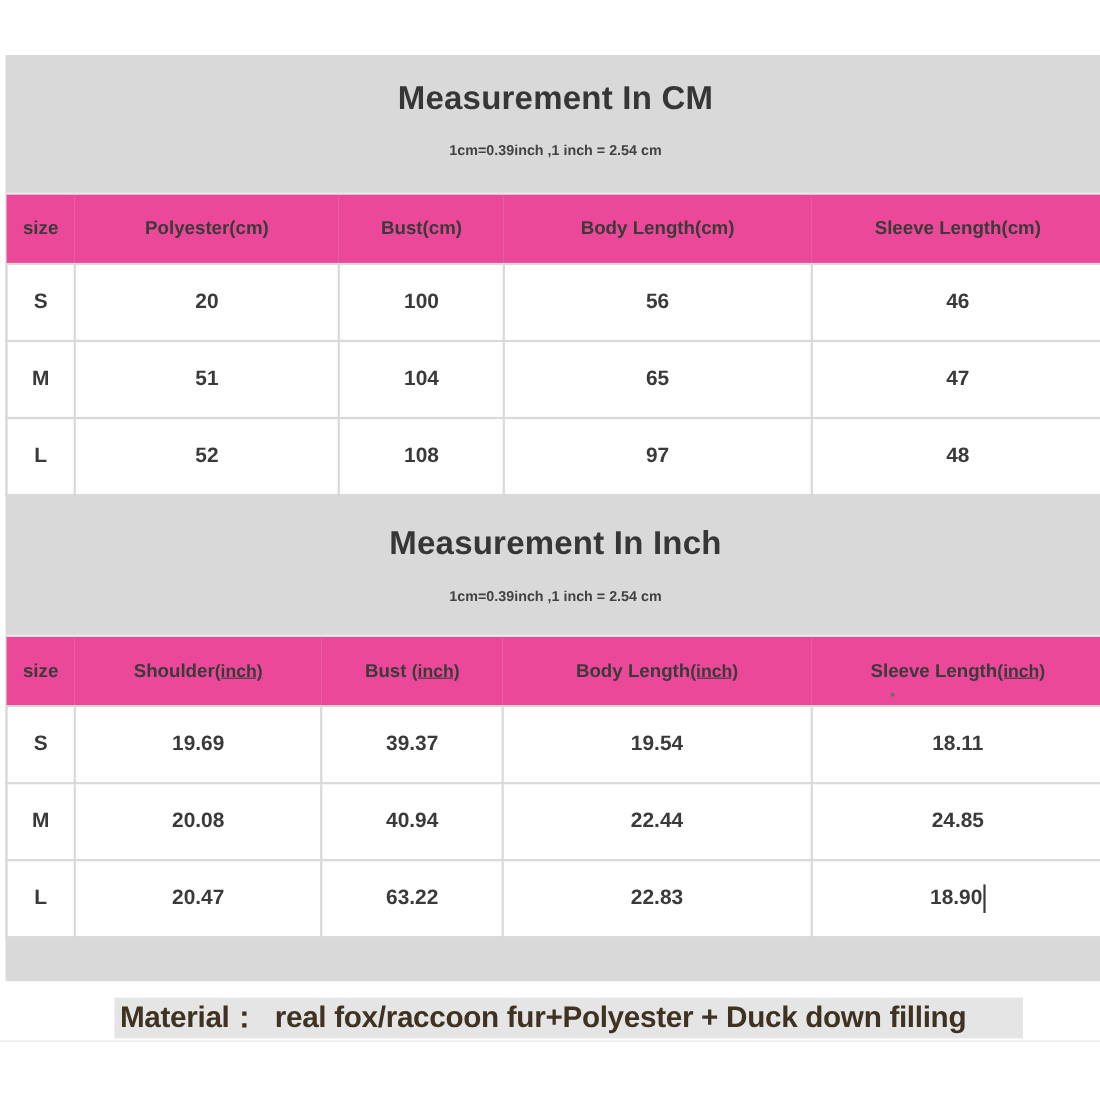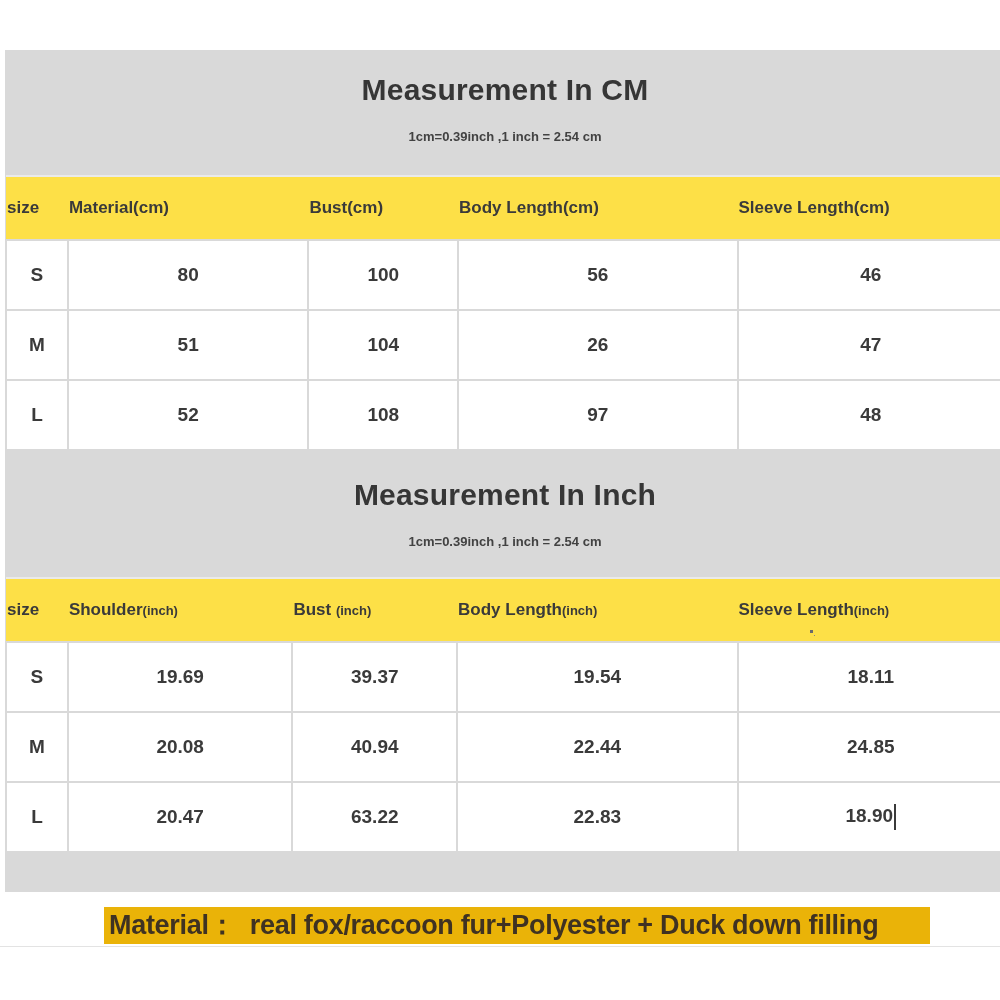--- a/index.html
+++ b/index.html
@@ -47,28 +47,28 @@
     table-layout: fixed;
   }
   table.cm-table   { margin-top: 30px; }
   table.inch-table { margin-top: 27px; }
 
   table.size-table th {
     height: 64px;
     font-size: 17px;
     font-weight: 700;
     color: #3a3a3a;
-    text-align: left;
+    text-align: center;
     vertical-align: middle;
-    background: #fde047;
+    background: #ec4899;
     border: none;
     border-top: 2px solid #eaeaea;
     white-space: pre;
   }
-  table.size-table th .unit { font-size: 13px; font-weight: 700; }
+  table.size-table th .unit { font-size: 16px; font-weight: 700; text-decoration: underline; }
 
   table.size-table td {
     height: 70px;
     background: #ffffff;
     border: 2px solid #d9d9d9;
     font-size: 19px;
     font-weight: 700;
     color: #3a3a3a;
     text-align: center;
     vertical-align: middle;
@@ -153,39 +153,39 @@
     <colgroup>
         <col class="c0">
         <col class="c1">
         <col class="c2">
         <col class="c3">
         <col class="c4">
       </colgroup>
     <thead>
       <tr>
         <th>size</th>
-        <th>Material(cm)</th>
+        <th>Polyester(cm)</th>
         <th>Bust(cm)</th>
         <th>Body Length(cm)</th>
         <th>Sleeve Length(cm)</th>
       </tr>
     </thead>
     <tbody>
       <tr>
         <td>S</td>
-        <td>80</td>
+        <td>20</td>
         <td>100</td>
         <td>56</td>
         <td>46</td>
       </tr>
       <tr>
         <td>M</td>
         <td>51</td>
         <td>104</td>
-        <td>26</td>
+        <td>65</td>
         <td>47</td>
       </tr>
       <tr>
         <td>L</td>
         <td>52</td>
         <td>108</td>
         <td>97</td>
         <td>48</td>
       </tr>
     </tbody>
@@ -231,15 +231,15 @@
         <td>20.47</td>
         <td>63.22</td>
         <td>22.83</td>
         <td><span>18.90</span><span class="text-caret"></span></td>
       </tr>
     </tbody>
   </table>
 
 </div>
 
-<div class="material-bar" style="background: #eab308; color: rgb(63, 50, 34);">Material：  real fox/raccoon fur+Polyester + Duck down filling</div>
+<div class="material-bar" style="background: #e5e5e5; color: rgb(63, 50, 34);">Material：  real fox/raccoon fur+Polyester + Duck down filling</div>
 <div class="bottom-rule"></div>
 <div class="cursor-artifact"></div>
 
 </body></html>

